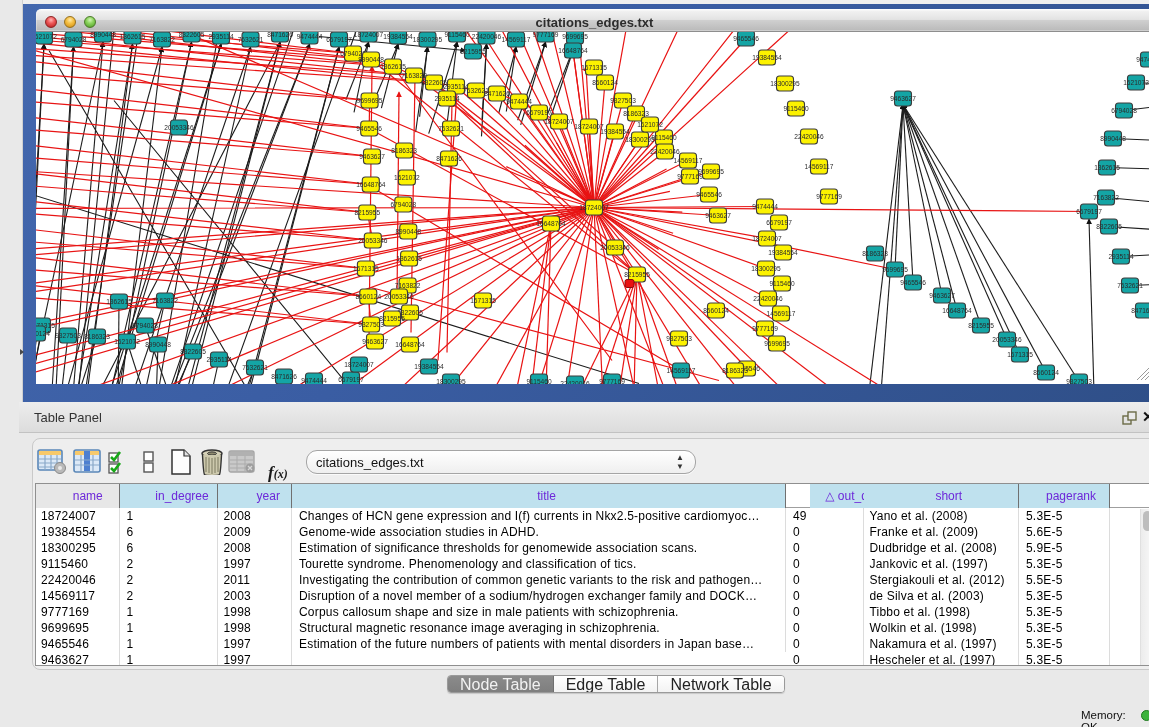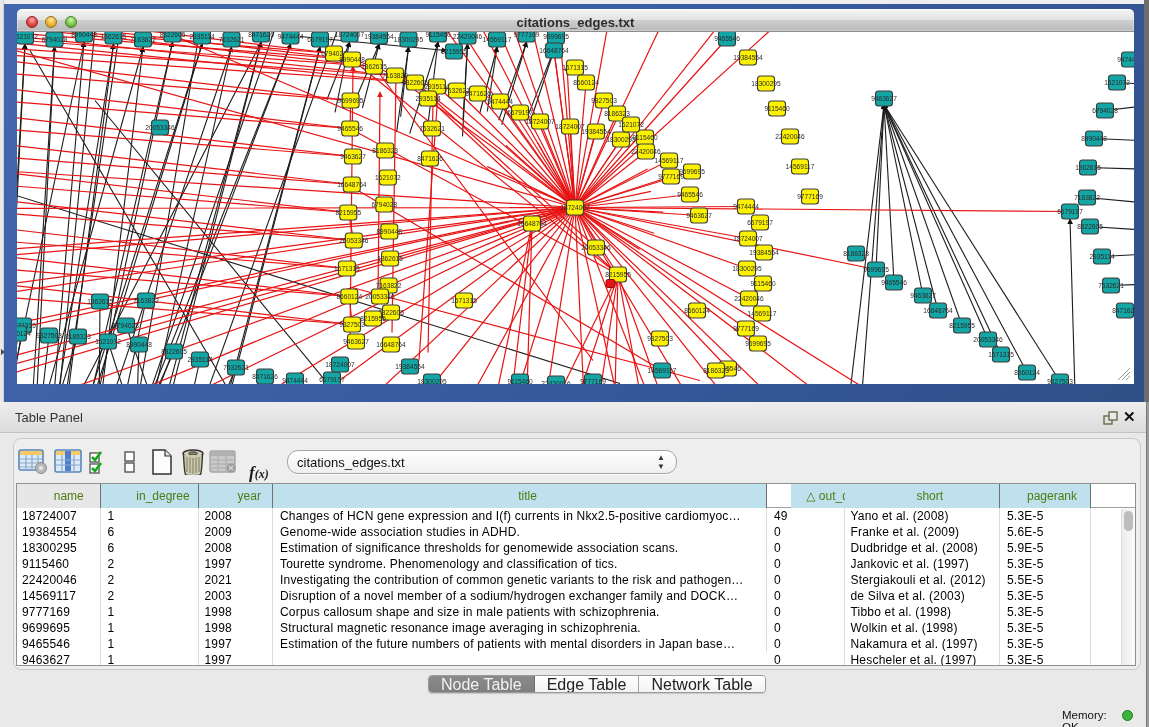--- a/index.html
+++ b/index.html
@@ -1,17 +1,17 @@
 <!DOCTYPE html>
 <html><head><meta charset="utf-8">
 <style>
 * { margin:0; padding:0; box-sizing:border-box; }
 html,body { width:1149px; height:727px; overflow:hidden;
   font-family:"Liberation Sans", sans-serif; background:#e9e9e9; }
-#app { position:relative; width:995px; height:727px; }
+#app { position:relative; width:995px; height:727px;margin-left:19px; }
 
 
 #frame { position:absolute; left:4px; top:4px; width:1140px; height:398px;
   background:linear-gradient(135deg,#4468ae 0%,#3a5da3 45%,#2f4f88 100%); }
 #leftstrip { position:absolute; left:0; top:0; width:4px; height:402px; background:#e9e9e9;
   border-right:1px solid #d0d0d0; }
 #rightstrip-top { position:absolute; left:1144px; top:0; width:5px; height:402px; background:#6d6d6d; }
 #rightstrip-bot { position:absolute; left:1146px; top:402px; width:3px; height:325px; background:#9b9b9b; border-left:1px solid #787878; }
 #topstrip { position:absolute; left:0; top:0; width:1144px; height:4px; background:#efefef; }
 
@@ -45,21 +45,21 @@
 .tb-ic { position:absolute; top:0; }
 #combo { position:absolute; left:273px; top:1px; width:390px; height:24px; background:linear-gradient(#fff,#efefef);
   border:1px solid #a5a5a5; border-radius:11px; box-shadow:0 1px 0 rgba(255,255,255,.7);
   font-size:13px; color:#111; line-height:23px; padding-left:9px; }
 #combo .arr { position:absolute; right:11px; top:2px; font-size:8px; color:#333; line-height:9px; text-align:center; }
 
 #table { position:absolute; left:2px; top:44px; width:1120px; height:183px;
   border:1px solid #8f8f8f; background:#fff; overflow:hidden; }
 #thead { position:relative; height:24px; border-bottom:1px solid #9f9f9f; background:#fff; }
 .th { position:absolute; top:0; height:24px; background:#bfe1ee; border-right:1px solid #707070;
-  font-size:12px; color:#4d7c0f; text-align:center; line-height:24px; }
+  font-size:12px; color:#6d28d9; text-align:center; line-height:24px; }
 .tr { position:relative; height:16px; width:1075px; }
 .c  { position:absolute; top:0; height:16px; font-size:12px; color:#000; line-height:16px; letter-spacing:0.2px;
   white-space:nowrap; overflow:hidden; border-right:1px solid #dcdcdc; }
 .c1 { left:0;     width:83.5px; padding-left:5px; }
 .c2 { left:83.5px; width:98px;  padding-left:7px; }
 .c3 { left:181.5px; width:74.5px; padding-left:6px; }
 .c4 { left:256px; width:494px; padding-left:7px; }
 .c5 { left:750px; width:77.5px; padding-left:7px; }
 .c6 { left:827.5px; width:155.5px; padding-left:6px; }
 .c7 { left:983px; width:91px;  padding-left:7px; }
@@ -968,21 +968,21 @@
             <div class="c c2">2</div>
             <div class="c c3">1997</div>
             <div class="c c4">Tourette syndrome. Phenomenology and classification of tics.</div>
             <div class="c c5">0</div>
             <div class="c c6">Jankovic et al. (1997)</div>
             <div class="c c7">5.3E-5</div>
           </div>
 <div class="tr">
             <div class="c c1">22420046</div>
             <div class="c c2">2</div>
-            <div class="c c3">2021</div>
+            <div class="c c3">2011</div>
             <div class="c c4">Investigating the contribution of common genetic variants to the risk and pathogen…</div>
             <div class="c c5">0</div>
             <div class="c c6">Stergiakouli et al. (2012)</div>
             <div class="c c7">5.5E-5</div>
           </div>
 <div class="tr">
             <div class="c c1">14569117</div>
             <div class="c c2">2</div>
             <div class="c c3">2003</div>
             <div class="c c4">Disruption of a novel member of a sodium/hydrogen exchanger family and DOCK…</div>

